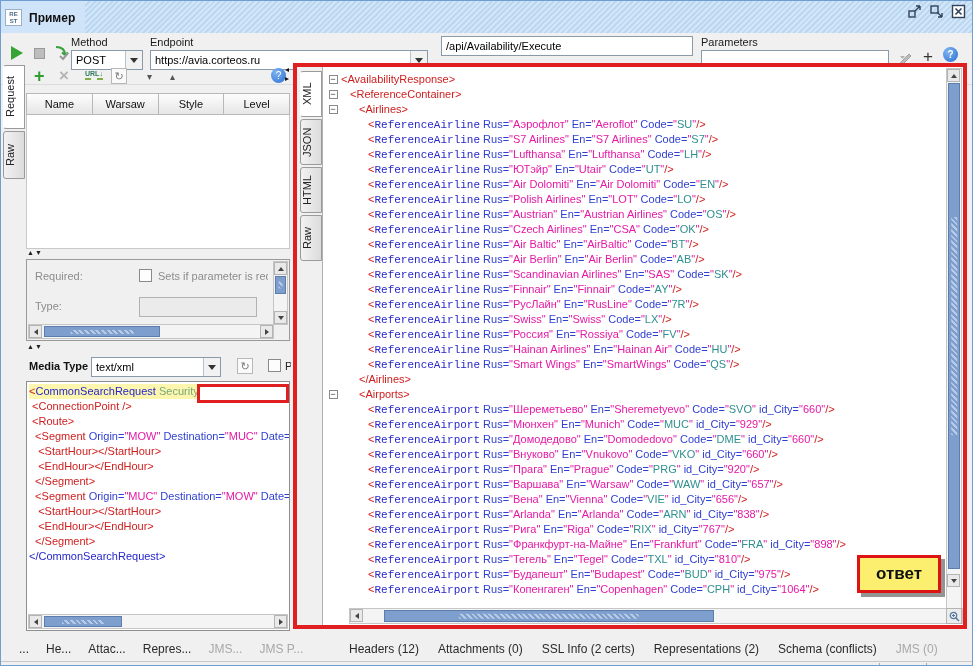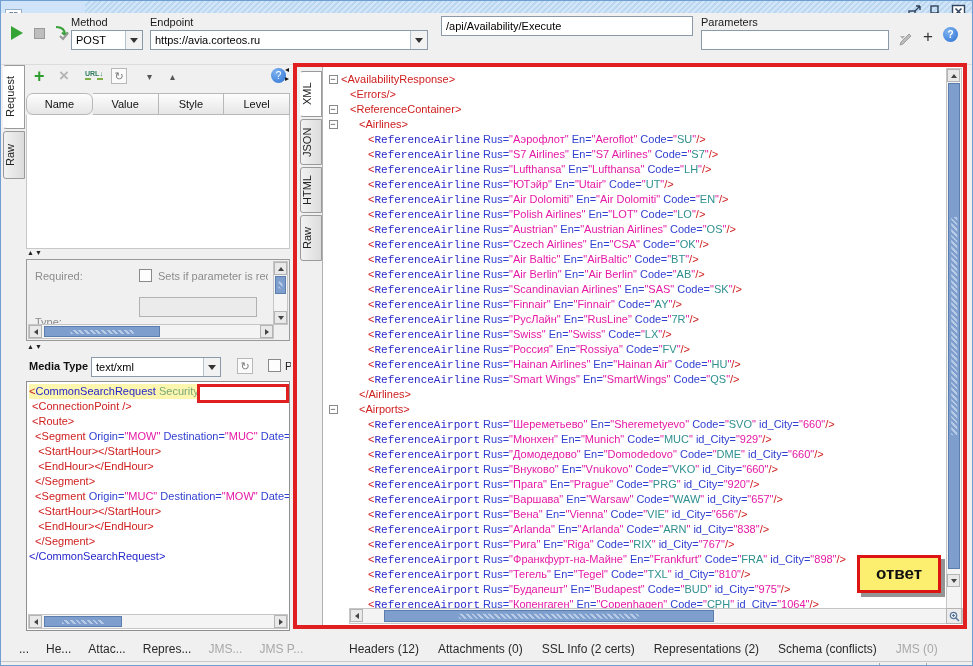--- a/index.html
+++ b/index.html
@@ -11,21 +11,21 @@
     background:repeating-linear-gradient(135deg,#d3e6f9 0 2px,#bcd7f0 2px 4px);
     border-bottom:1px solid #7fa7cf;display:flex;align-items:center;}
   .titlechunk{display:flex;align-items:center;height:100%;background:#cfe4f8;padding:0 10px 0 4px;}
   .rest-icon{width:17px;height:17px;background:#fff;border:1px solid #9ab0c6;font-size:6px;line-height:7px;
     font-weight:bold;color:#4a6a8a;text-align:center;padding-top:1px;margin-right:7px;}
   .wtitle{font-size:12px;font-weight:bold;color:#101010;}
   .win-controls{position:absolute;right:6px;top:3px;display:flex;gap:7px;}
   .win-controls svg{display:block;}
 
   
-  .toolbar{position:absolute;left:0;top:12px;width:100%;height:52px;background:#f0f0f0;border-bottom:1px solid #dcdcdc;}
+  .toolbar{position:absolute;left:0;top:32px;width:100%;height:52px;background:#f0f0f0;border-bottom:1px solid #dcdcdc;}
   .tb-icon{position:absolute;cursor:default;}
   .play-icon{left:10px;top:13px;width:0;height:0;border-top:7px solid transparent;border-bottom:7px solid transparent;border-left:12px solid #35a435;}
   .stop-icon{left:33px;top:15px;width:11px;height:11px;background:#bdbdbd;border:1px solid #9a9a9a;}
   .field{position:absolute;top:3px;}
   .field .flabel{font-size:11px;color:#1a1a1a;display:block;margin-bottom:2px;}
   .tinput,.combo{height:20px;border:1px solid #8a9aa9;background:#fff;font-size:11px;display:flex;align-items:center;}
   .tinput input{border:0;outline:0;width:100%;height:100%;font-size:11px;padding:0 4px;background:transparent;}
   .combo .cval{flex:1;padding:0 4px;white-space:nowrap;overflow:hidden;}
   .combo .carrow{width:17px;height:100%;border-left:1px solid #b5c2cf;background:#f2f2f2;display:flex;align-items:center;justify-content:center;}
   .dtri{width:0;height:0;border:4px solid transparent;border-top:5px solid #333;margin-top:4px;}
@@ -54,29 +54,29 @@
   .recycle-box{width:16px;height:16px;border:1px solid #b8b8b8;color:#777;font-size:11px;line-height:14px;text-align:center;font-weight:normal;background:#fafafa;}
   .lt-recycle{left:86px;top:5px;}
   .chev{color:#555;font-size:10px;font-weight:normal;}
   .chev-down{left:122px;top:8px;}
   .chev-up{left:145px;top:8px;}
   .lt-help{left:246px;top:5px;font-weight:normal;}
 
   .params-header{position:absolute;left:1px;top:30px;width:264px;height:22px;display:flex;}
   .pcell{flex:1;border:1px solid #b8b8b8;border-left:none;background:linear-gradient(#fdfdfd,#e6e6e6);
     font-size:11px;text-align:center;line-height:20px;color:#111;}
-  .pcell:first-child{border-left:1px solid #b8b8b8;border-radius:7px;}
+  .pcell:first-child{border-left:1px solid #b8b8b8;}
   .params-body{position:absolute;left:1px;top:52px;width:264px;height:134px;background:#fff;border:1px solid #c8c8c8;border-top:none;}
 
   .splitter{position:absolute;left:2px;width:30px;height:10px;font-size:7px;color:#222;letter-spacing:1px;}
   .split1{top:186px;} .split2{top:280px;}
 
   .detail-panel{position:absolute;left:1px;top:196px;width:264px;height:82px;border:1px solid #9a9a9a;background:#f0f0f0;overflow:hidden;}
   .dlabel{position:absolute;font-size:11px;color:#8c8c8c;}
-  .req-label{left:8px;top:10px;} .type-label{left:8px;top:56px;}
+  .req-label{left:8px;top:10px;} .type-label{left:8px;top:40px;}
   .checkbox{position:absolute;width:13px;height:13px;border:1px solid #8a8a8a;background:#fdfdfd;}
   .req-check{left:112px;top:9px;}
   .req-hint{left:131px;top:10px;width:110px;white-space:nowrap;overflow:hidden;}
   .type-input{position:absolute;left:112px;top:37px;width:118px;height:20px;background:#ebebeb;border:1px solid #b2b2b2;}
   .dv-scroll{position:absolute;right:1px;top:1px;width:15px;height:64px;}
   .dh-scroll{position:absolute;left:1px;bottom:1px;width:246px;height:15px;}
 
   .media-row{position:absolute;left:0;top:292px;width:266px;height:24px;}
   .media-label{position:absolute;left:4px;top:5px;font-size:11px;font-weight:bold;color:#111;}
   .media-combo{position:absolute;left:66px;top:2px;width:130px;}
@@ -238,21 +238,21 @@
         <span class="lt-item x-icon">×</span>
         <span class="lt-item url-icon">URL↓</span>
         <span class="lt-item recycle-box lt-recycle">↻</span>
         <span class="lt-item chev chev-down">▾</span>
         <span class="lt-item chev chev-up">▴</span>
         <span class="lt-item help-circle lt-help">?</span>
       </div>
 
       <div class="params-header">
           <div class="pcell">Name</div>
-          <div class="pcell">Value</div>
+          <div class="pcell">Warsaw</div>
           <div class="pcell">Style</div>
           <div class="pcell">Level</div>
         </div>
       <div class="params-body"></div>
 
       <div class="splitter split1">▲▼</div>
 
       <div class="detail-panel">
         <span class="dlabel req-label">Required:</span>
         <span class="checkbox req-check"></span>
@@ -334,24 +334,20 @@
 
       <div class="resp-editor">
         <div class="resp-lines" id="resp-lines">
             <div class="rline">
               <span class="fold">
                 <span class="foldbox">−</span>
               </span>
               <span class="rcode" style="padding-left: 0px;"><span class="tk d">&lt;</span><span class="tk t">AvailabilityResponse</span><span class="tk d">&gt;</span></span>
             </div>
             <div class="rline">
-              <span class="fold"></span>
-              <span class="rcode" style="padding-left: 9px;"><span class="tk d">&lt;</span><span class="tk t">Errors</span><span class="tk d">/&gt;</span></span>
-            </div>
-            <div class="rline">
               <span class="fold">
                 <span class="foldbox">−</span>
               </span>
               <span class="rcode" style="padding-left: 9px;"><span class="tk d">&lt;</span><span class="tk t">ReferenceContainer</span><span class="tk d">&gt;</span></span>
             </div>
             <div class="rline">
               <span class="fold">
                 <span class="foldbox">−</span>
               </span>
               <span class="rcode" style="padding-left: 18px;"><span class="tk d">&lt;</span><span class="tk t">Airlines</span><span class="tk d">&gt;</span></span>

